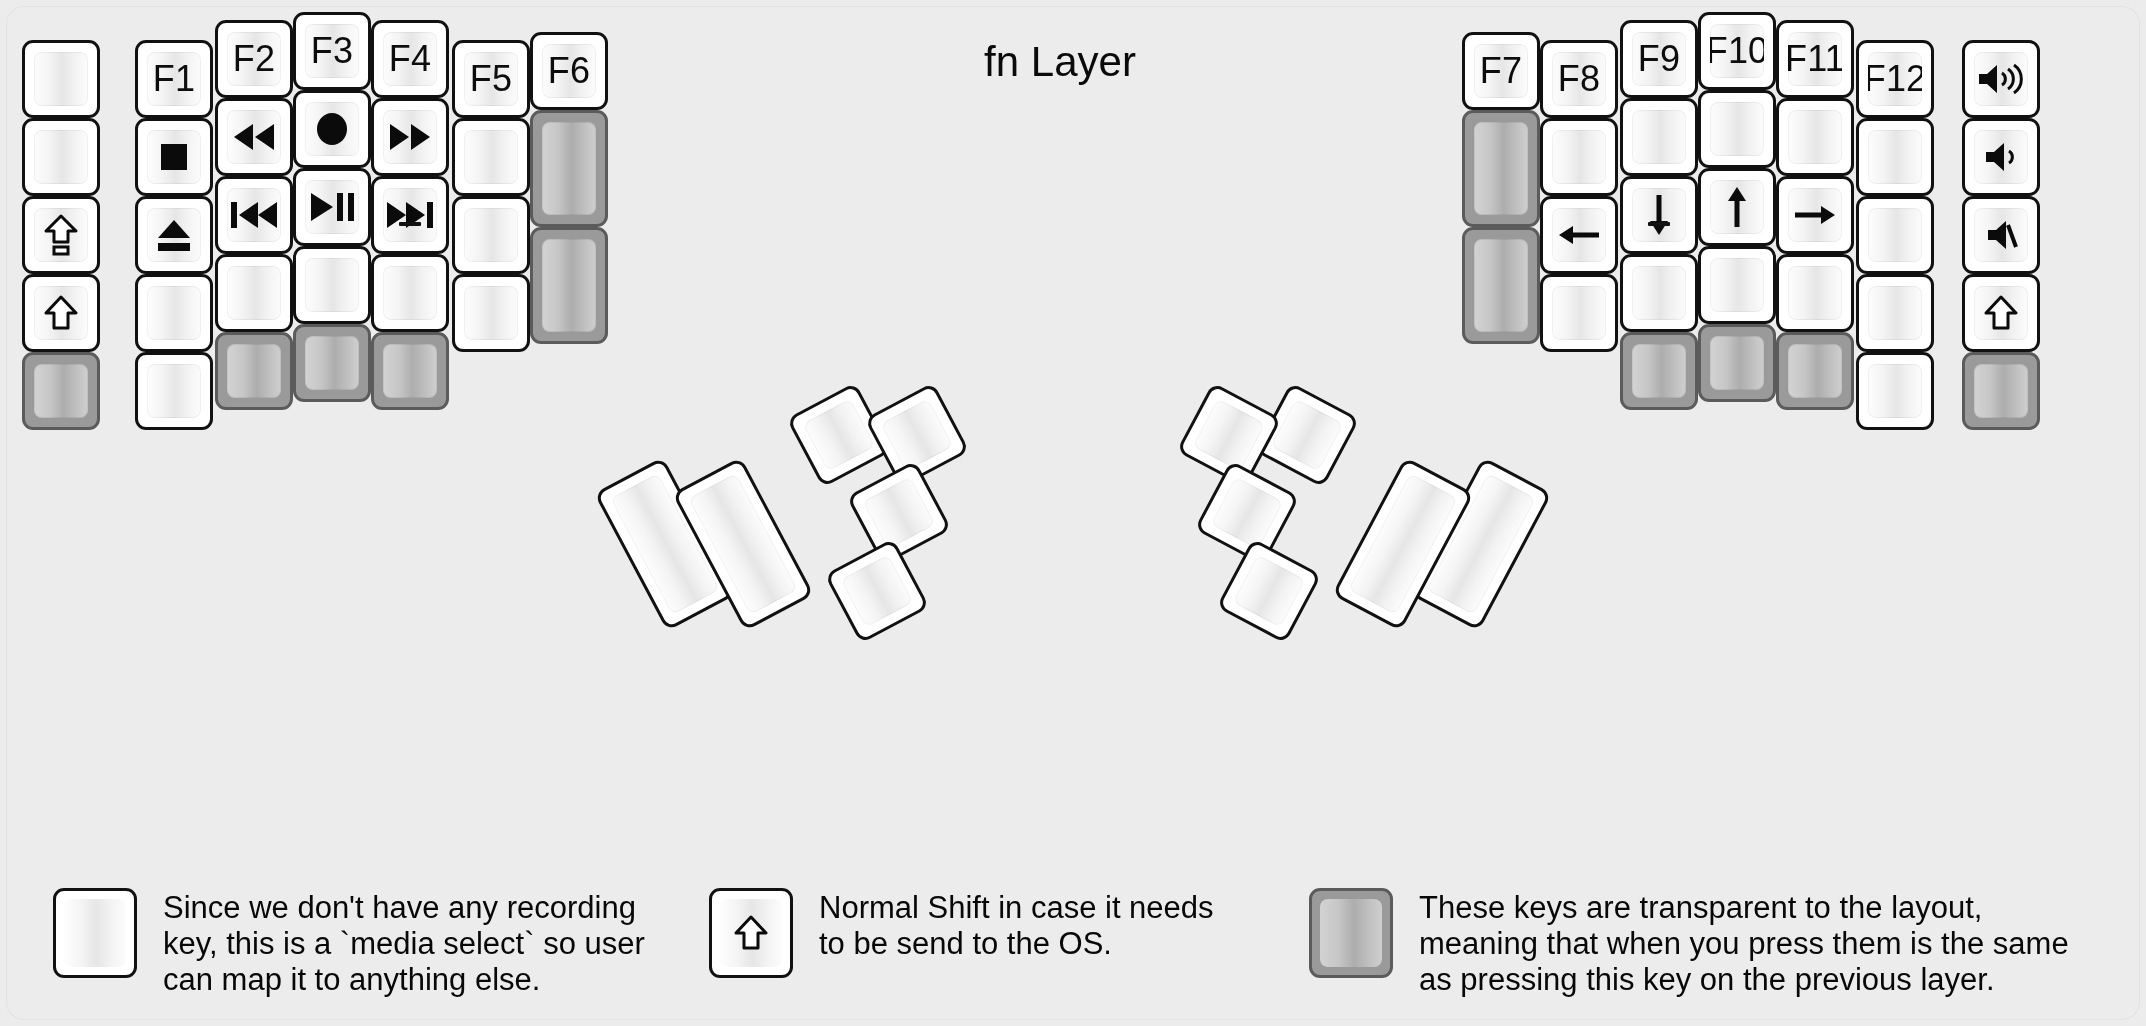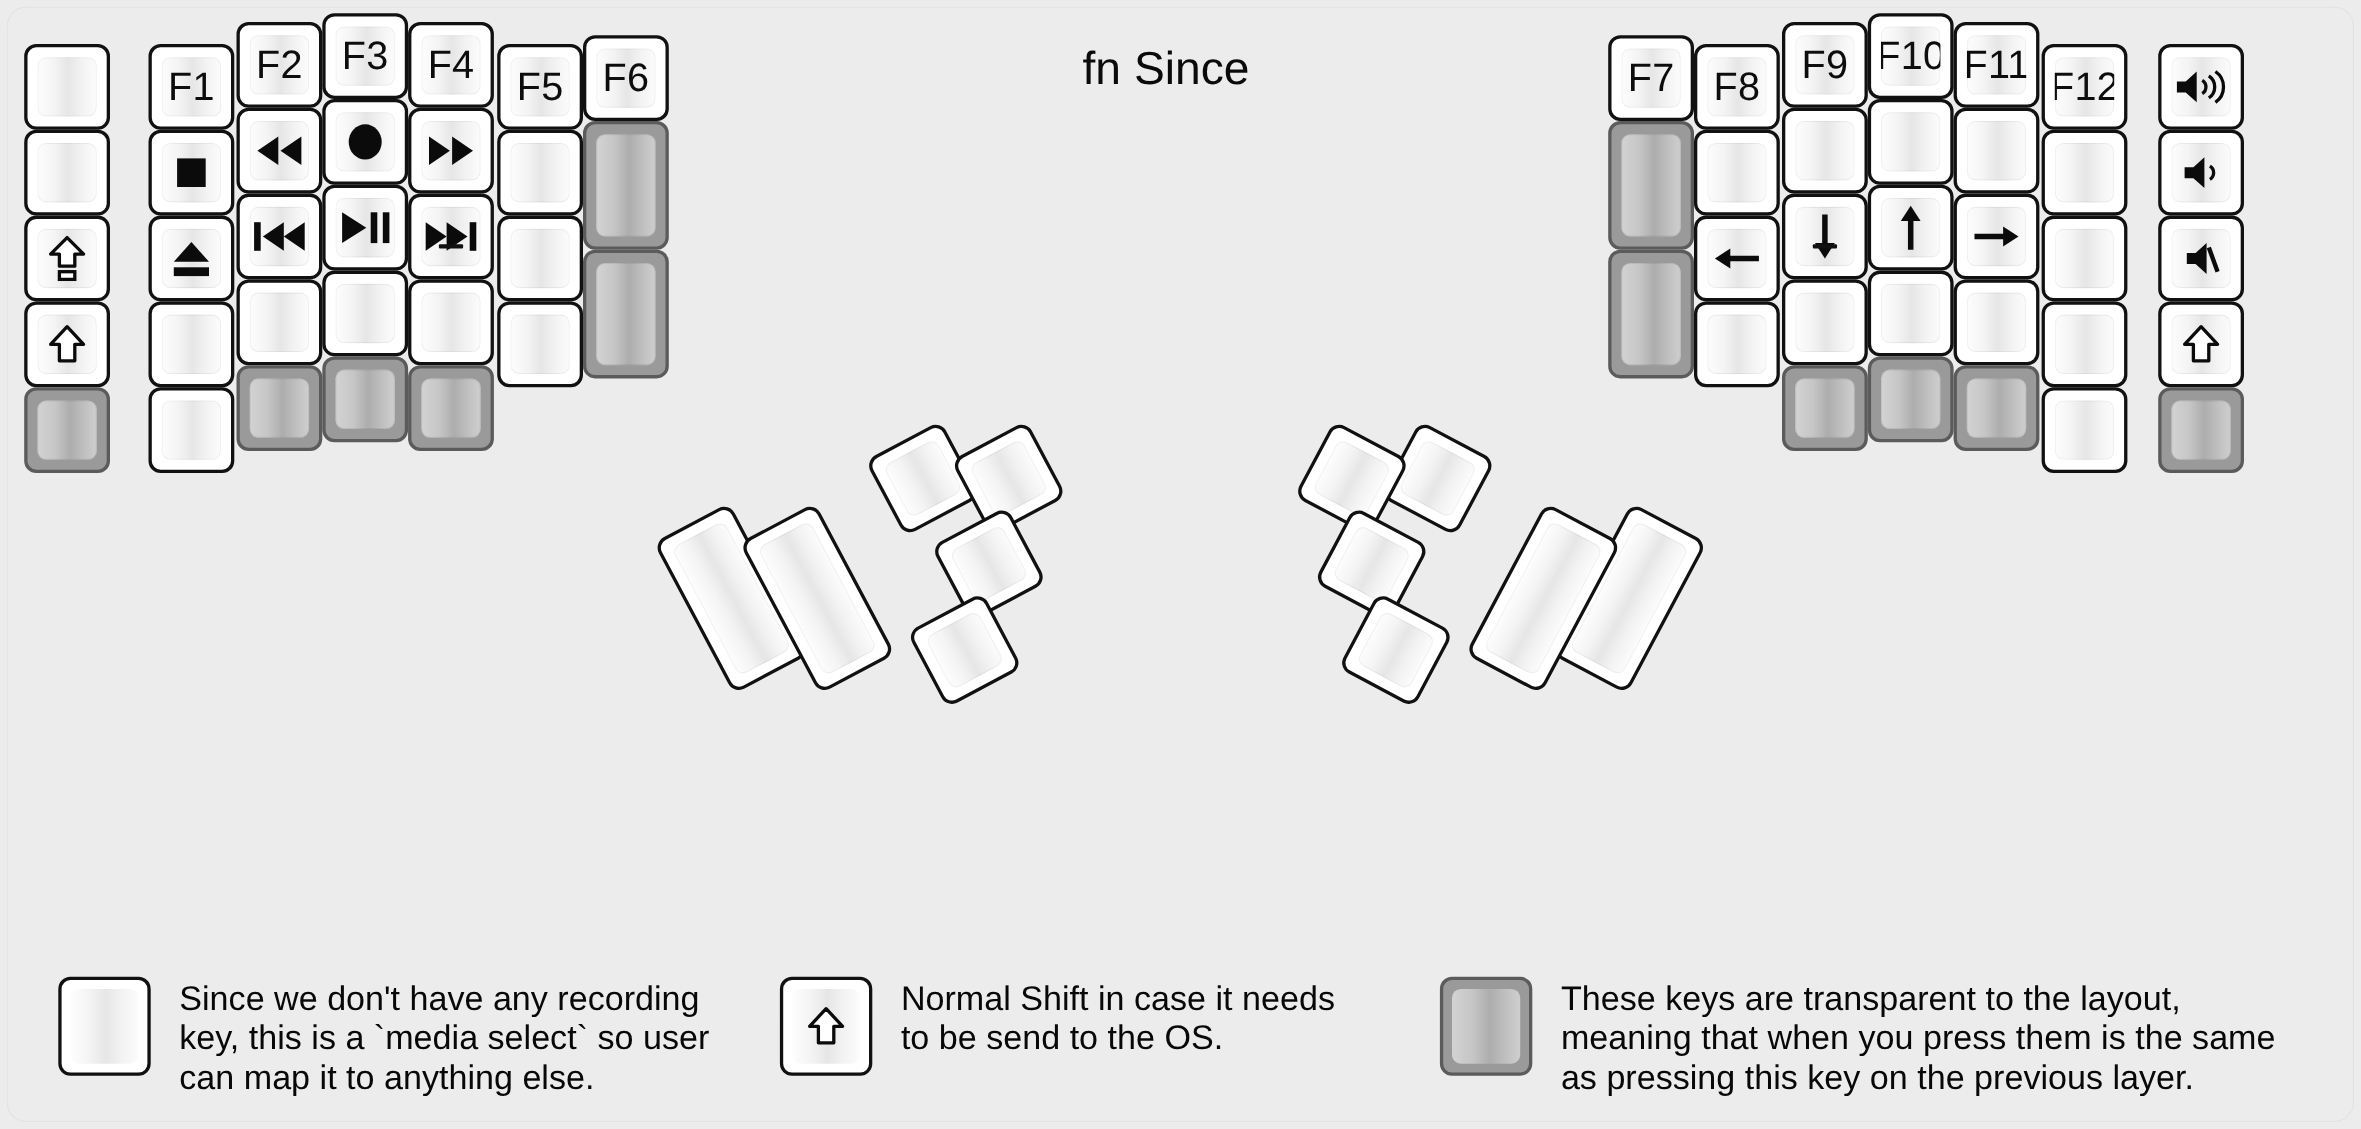--- a/index.html
+++ b/index.html
@@ -87,21 +87,21 @@
     margin-left:26px;font-size:31px;line-height:1.16;color:#080808;
     white-space:pre-line;padding-top:2px;
   }
 </style>
 </head>
 <body>
 
 <div id="root">
   <div id="panel"></div>
 
-  <div id="title">fn Since</div>
+  <div id="title">fn Layer</div>
 
   <div id="board">
       <div class="key" style="left: 22px; top: 36px; width: 78px; height: 78px;">
         <div class="cap"></div>
       </div>
       <div class="key" style="left: 22px; top: 114px; width: 78px; height: 78px;">
         <div class="cap"></div>
       </div>
       <div class="key" style="left: 22px; top: 192px; width: 78px; height: 78px;">
         <div class="cap">

